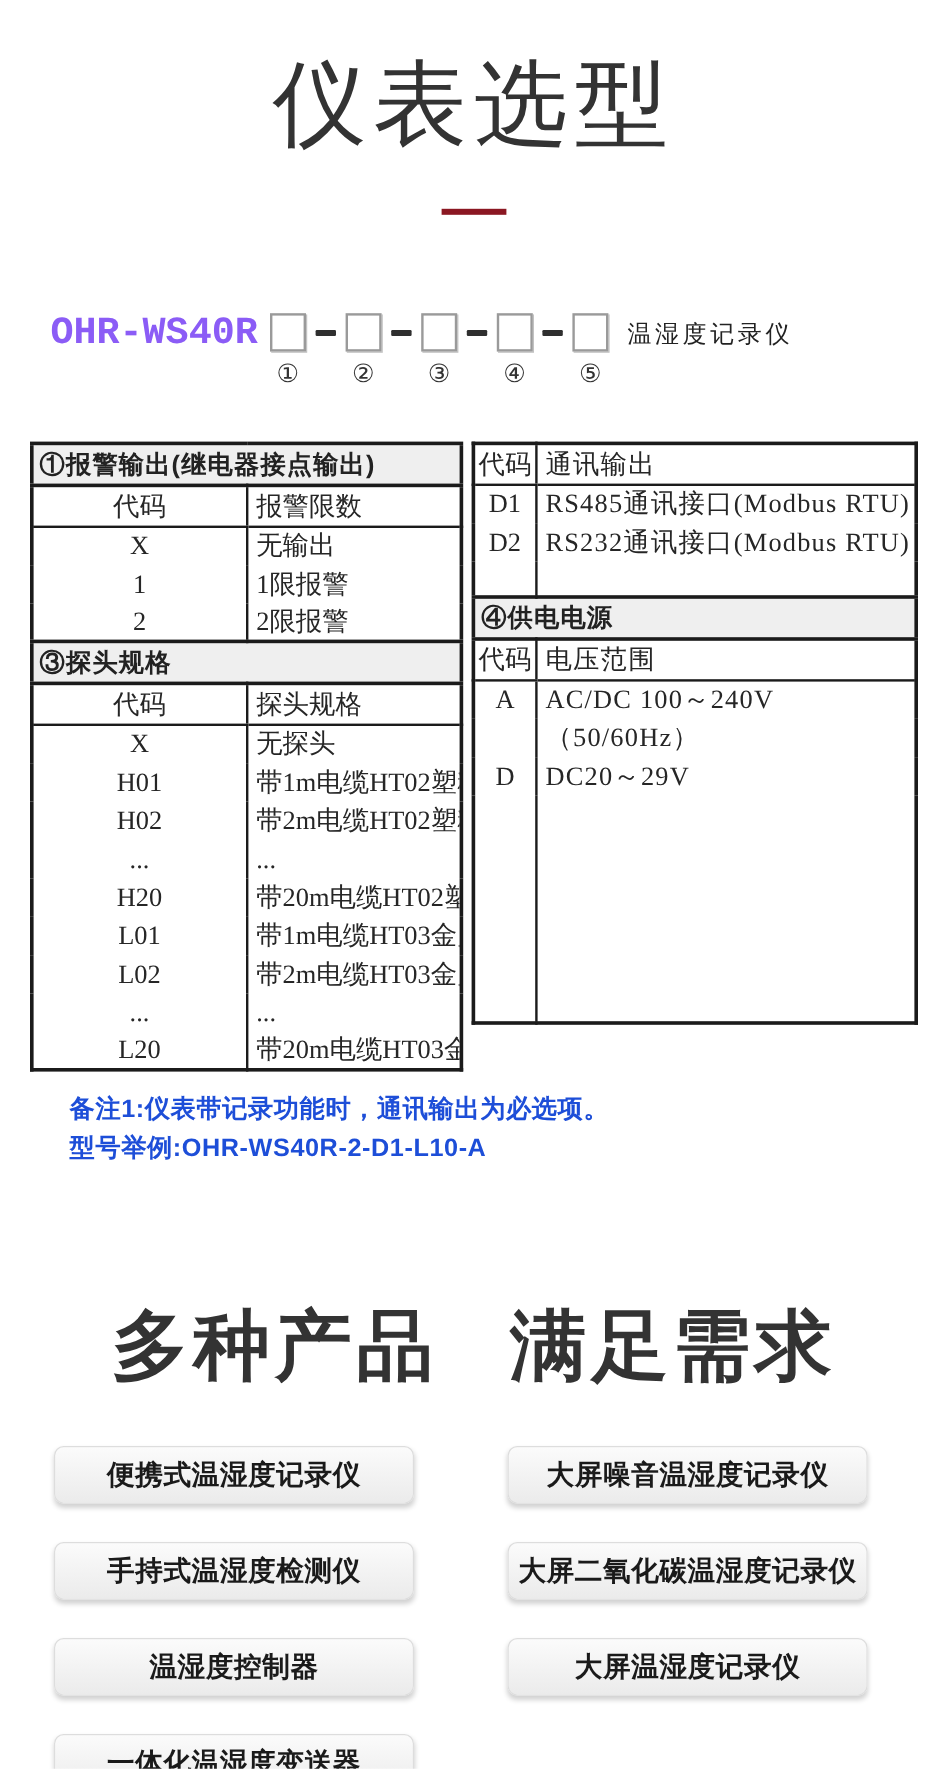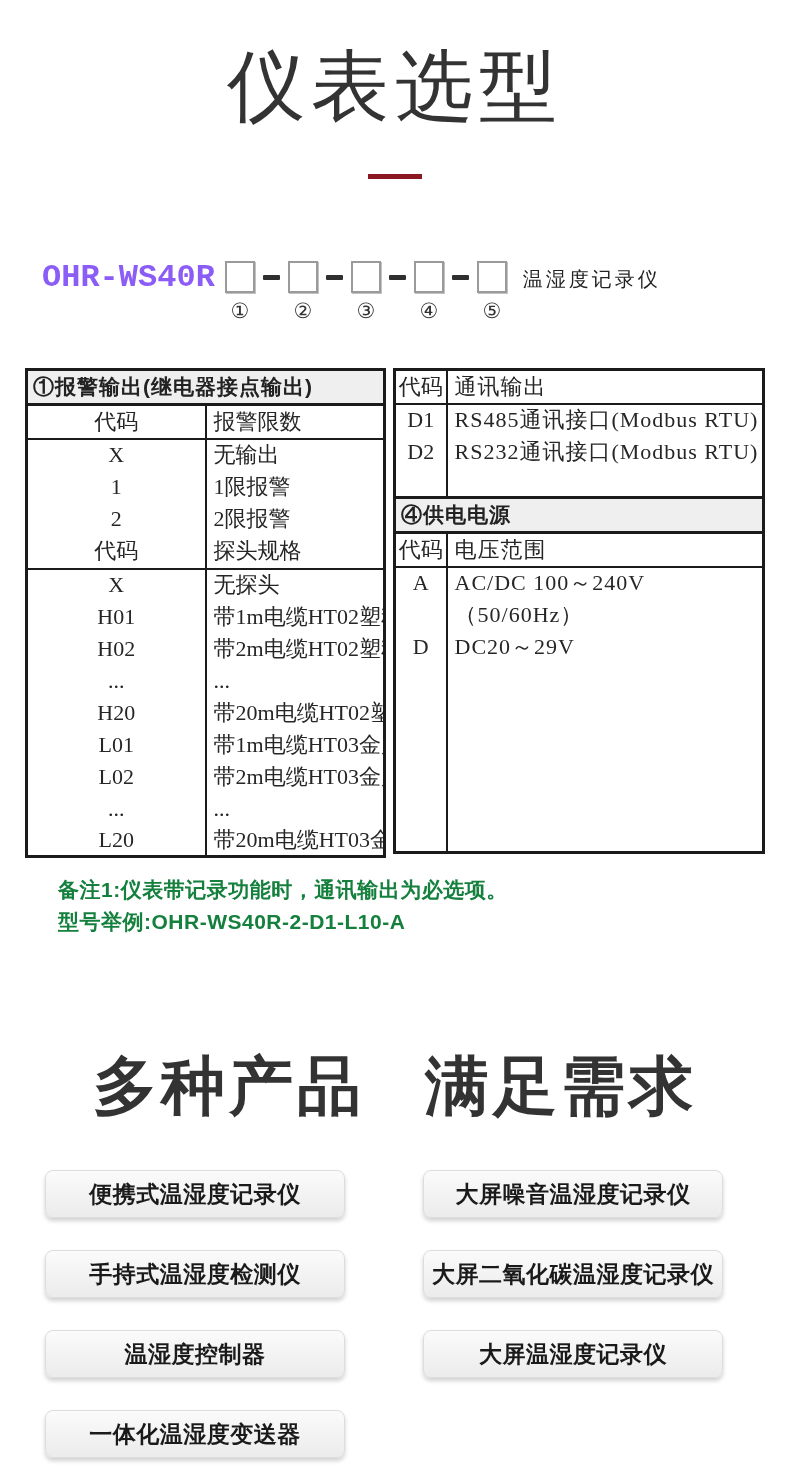--- a/index.html
+++ b/index.html
@@ -77,21 +77,21 @@
   .t-left  td.code { width:55px; }
   .t-right td.code { width:52px; }
   .t-right td.label { letter-spacing:1px; }
   tr.fill-s  td { height:30px; }
   tr.fill-xl td { height:190px; }
 
   
   .notes { margin:16px 0 0 58px; }
   .note-line {
     font-family:"Liberation Sans", sans-serif;
-    font-size:21px; font-weight:bold; color:#15803d; line-height:32px;
+    font-size:21px; font-weight:bold; color:#1d4ed8; line-height:32px;
     letter-spacing:0.5px;
   }
 
   
   .products-heading {
     margin-top:112px; display:flex; justify-content:center; gap:60px;
     font-size:64px; font-weight:bold; color:#333; letter-spacing:4px;
     line-height:72px; font-family:"Liberation Sans", sans-serif;
   }
   .product-cols {
@@ -166,20 +166,23 @@
         <tr>
           <td class="code">1</td>
           <td class="label">1限报警</td>
         </tr>
         <tr>
           <td class="code">2</td>
           <td class="label">2限报警</td>
         </tr>
       </tbody>
     <tbody>
+        <tr>
+      <th class="section" colspan="2">③探头规格</th>
+    </tr>
     <tr class="cols">
       <td class="code">代码</td>
       <td class="label">探头规格</td>
     </tr>
     </tbody>
       <tbody>
         <tr>
           <td class="code">X</td>
           <td class="label">无探头</td>
         </tr>

